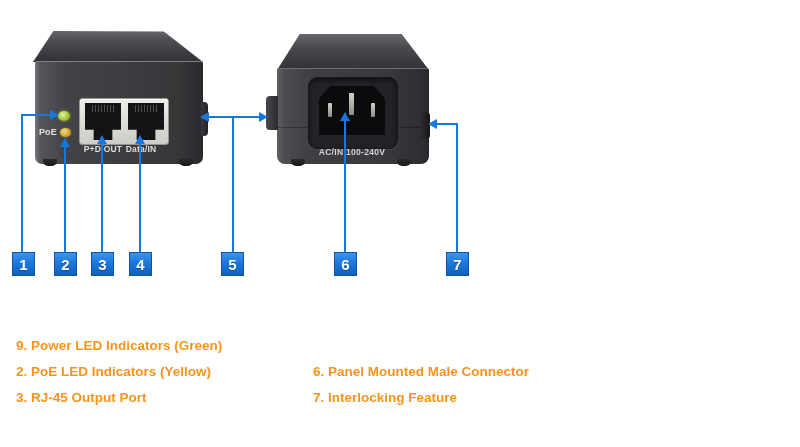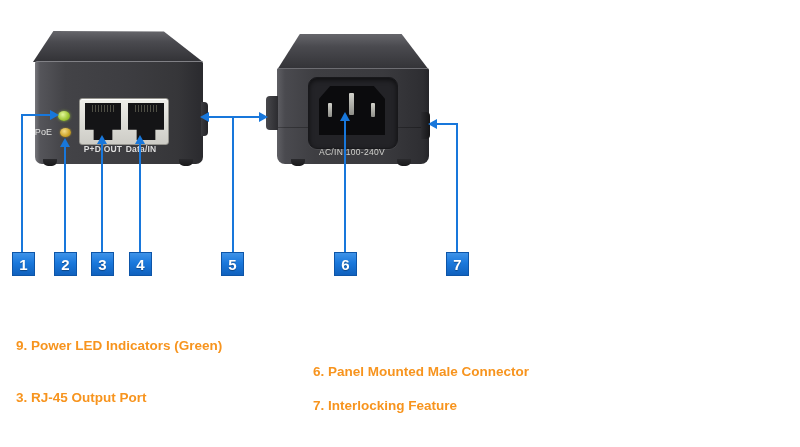--- a/index.html
+++ b/index.html
@@ -64,22 +64,22 @@
     left:58px;top:111px;width:12px;height:10px;
     background:radial-gradient(circle at 40% 35%,#e2f59a,#9cc532 60%,#6f9420);
     box-shadow:0 0 3px rgba(160,200,60,.8);
   }
   .led-yellow{
     left:60px;top:128px;width:11px;height:9px;
     background:radial-gradient(circle at 40% 35%,#f4dd8a,#cda428 60%,#9a7a14);
     box-shadow:0 0 2px rgba(210,170,40,.7);
   }
   .poe-label{
-    left:30px;top:127px;width:27px;text-align:center;
-    color:#e4e4e2;font-size:9px;font-weight:normal;letter-spacing:.2px;
+    left:30px;top:127px;width:27px;text-align:right;
+    color:#e4e4e2;font-size:9px;font-weight:bold;letter-spacing:.2px;
   }
 
   
   .bezel{
     left:79px;top:98px;width:88px;height:45px;
     background:linear-gradient(180deg,#eeeee9,#cdccc6);
     border:1px solid #96958f;border-radius:3px;
     box-shadow:inset 0 1px 0 #ffffff;
   }
   .rj45{
@@ -108,21 +108,21 @@
   .c14{
     left:10px;top:8px;width:66px;height:49px;background:#0b0b0d;
     clip-path:polygon(17% 0,83% 0,100% 26%,100% 100%,0 100%,0 26%);
   }
   .blade{position:absolute;background:linear-gradient(180deg,#d2d2cb,#8e8e88);border-radius:1px;}
   .blade-center{left:30px;top:7px;width:5px;height:22px;}
   .blade-left{left:9px;top:17px;width:4px;height:14px;}
   .blade-right{left:52px;top:17px;width:4px;height:14px;}
   .ac-label{
     left:306px;top:147px;width:92px;text-align:center;
-    color:#d2d2ce;font-size:8.5px;font-weight:normal;letter-spacing:.3px;
+    color:#d2d2ce;font-size:8.5px;font-weight:bold;letter-spacing:.3px;
   }
 
   
   .cl{background:#1877db;}
   .vline{width:2px;}
   .hline{height:2px;}
   .arr{width:0;height:0;}
   .arr-up{border-left:5px solid transparent;border-right:5px solid transparent;border-bottom:9px solid #1877db;}
   .arr-right{border-top:5px solid transparent;border-bottom:5px solid transparent;border-left:9px solid #1877db;}
   .arr-left{border-top:5px solid transparent;border-bottom:5px solid transparent;border-right:9px solid #1877db;}
@@ -221,17 +221,18 @@
 
   <div class="abs numbox" style="left:12px;">1</div>
   <div class="abs numbox" style="left:54px;">2</div>
   <div class="abs numbox" style="left:91px;">3</div>
   <div class="abs numbox" style="left:129px;">4</div>
   <div class="abs numbox" style="left:221px;">5</div>
   <div class="abs numbox" style="left:334px;">6</div>
   <div class="abs numbox" style="left:446px;">7</div>
 
   <div class="abs legend-item leg-left" style="top:338px;">9. Power LED Indicators (Green)</div>
+  <div class="abs legend-item leg-left" style="top:364px;">2. PoE LED Indicators (Yellow)</div>
   <div class="abs legend-item leg-left" style="top:390px;">3. RJ-45 Output Port</div>
   <div class="abs legend-item leg-right" style="top:364px;text-align:right;">6. Panel Mounted Male Connector</div>
-  <div class="abs legend-item leg-right" style="top:390px;margin-top:8px;">7. Interlocking Feature</div>
+  <div class="abs legend-item leg-right" style="top:390px;">7. Interlocking Feature</div>
 
 </div>
 
 </body></html>

